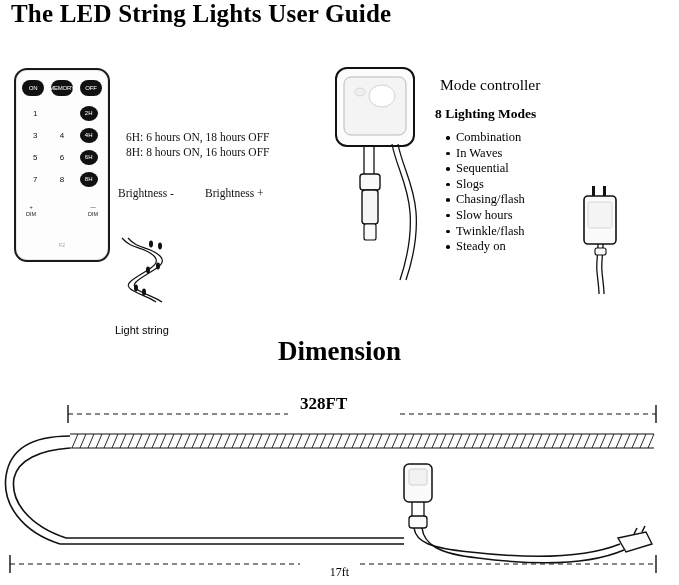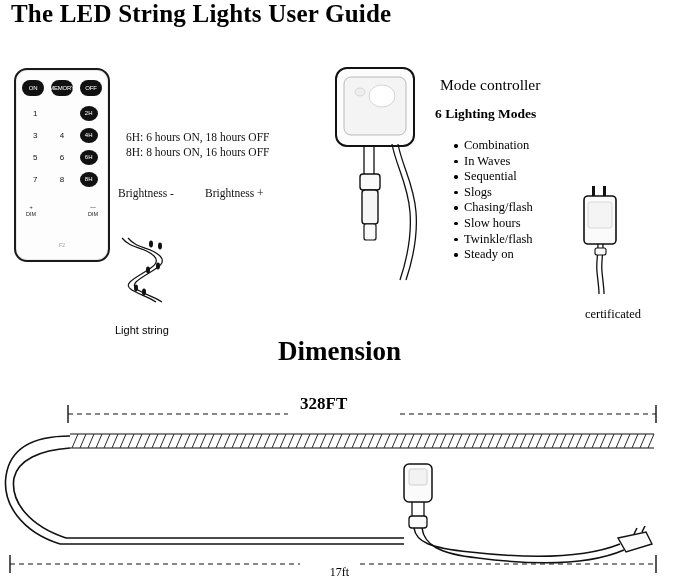--- a/index.html
+++ b/index.html
@@ -134,21 +134,21 @@
   }
   #modes-title {
     left: 435px; top: 106px;
     font-family: "Liberation Serif", serif;
     font-weight: bold;
     font-size: 13.5px;
     white-space: nowrap;
   }
   #modes-list {
     left: 437px; top: 122px;
-    margin: 16px; padding: 0;
+    margin: 8px; padding: 0;
     list-style: none;
   }
   #modes-list li {
     font-family: "Liberation Serif", serif;
     font-size: 12.5px;
     line-height: 15.6px;
     padding-left: 11px;
     position: relative;
     white-space: nowrap;
   }
@@ -272,21 +272,21 @@
     <rect x="30" y="108" width="20" height="16" rx="3" fill="#fafafa" stroke="#111" stroke-width="1.4"></rect>
     <rect x="32" y="124" width="16" height="34" rx="3" fill="#f6f6f6" stroke="#111" stroke-width="1.4"></rect>
     <rect x="34" y="158" width="12" height="16" rx="2" fill="#fafafa" stroke="#111" stroke-width="1.2"></rect>
 
     <path d="M62 78 C 66 100, 78 118, 80 146 C 82 172, 76 196, 70 214" fill="none" stroke="#111" stroke-width="1.3"></path>
     <path d="M68 78 C 72 100, 84 118, 86 146 C 88 172, 82 196, 76 214" fill="none" stroke="#111" stroke-width="1.3"></path>
   </svg>
 </div>
 
 <div class="abs" id="mode-title">Mode controller</div>
-<div class="abs" id="modes-title">6 Lighting Modes</div>
+<div class="abs" id="modes-title">8 Lighting Modes</div>
 <ul class="abs" id="modes-list">
   <li>Combination</li>
   <li>In Waves</li>
   <li>Sequential</li>
   <li>Slogs</li>
   <li>Chasing/flash</li>
   <li>Slow hours</li>
   <li>Twinkle/flash</li>
   <li>Steady on</li>
 </ul>
@@ -299,21 +299,20 @@
 
     <rect x="6" y="10" width="32" height="48" rx="4" fill="#fbfbfb" stroke="#111" stroke-width="1.6"></rect>
     <rect x="10" y="16" width="24" height="26" rx="2" fill="#f4f4f4" stroke="#d0d0d0" stroke-width="0.8"></rect>
 
     <path d="M20 58 C 20 70, 18 76, 19 86 C 20 96, 21 102, 21 108" fill="none" stroke="#111" stroke-width="1.3"></path>
     <path d="M25 58 C 25 70, 23 76, 24 86 C 25 96, 26 102, 26 108" fill="none" stroke="#111" stroke-width="1.3"></path>
     <rect x="17" y="62" width="11" height="7" rx="2" fill="#fafafa" stroke="#111" stroke-width="1.1"></rect>
   </svg>
 </div>
 <div class="abs" id="transformer-label">
-  <div>certificated</div>
 </div>
 
 <div class="abs" id="dimension-title">Dimension</div>
 
 <div class="abs" id="dimension-area">
   <svg width="679" height="193" viewBox="0 0 679 193">
 
     <line x1="68" y1="22" x2="288" y2="22" stroke="#111" stroke-width="1" stroke-dasharray="5,4"></line>
     <line x1="400" y1="22" x2="656" y2="22" stroke="#111" stroke-width="1" stroke-dasharray="5,4"></line>
     <line x1="68" y1="13" x2="68" y2="31" stroke="#111" stroke-width="1.4"></line>

